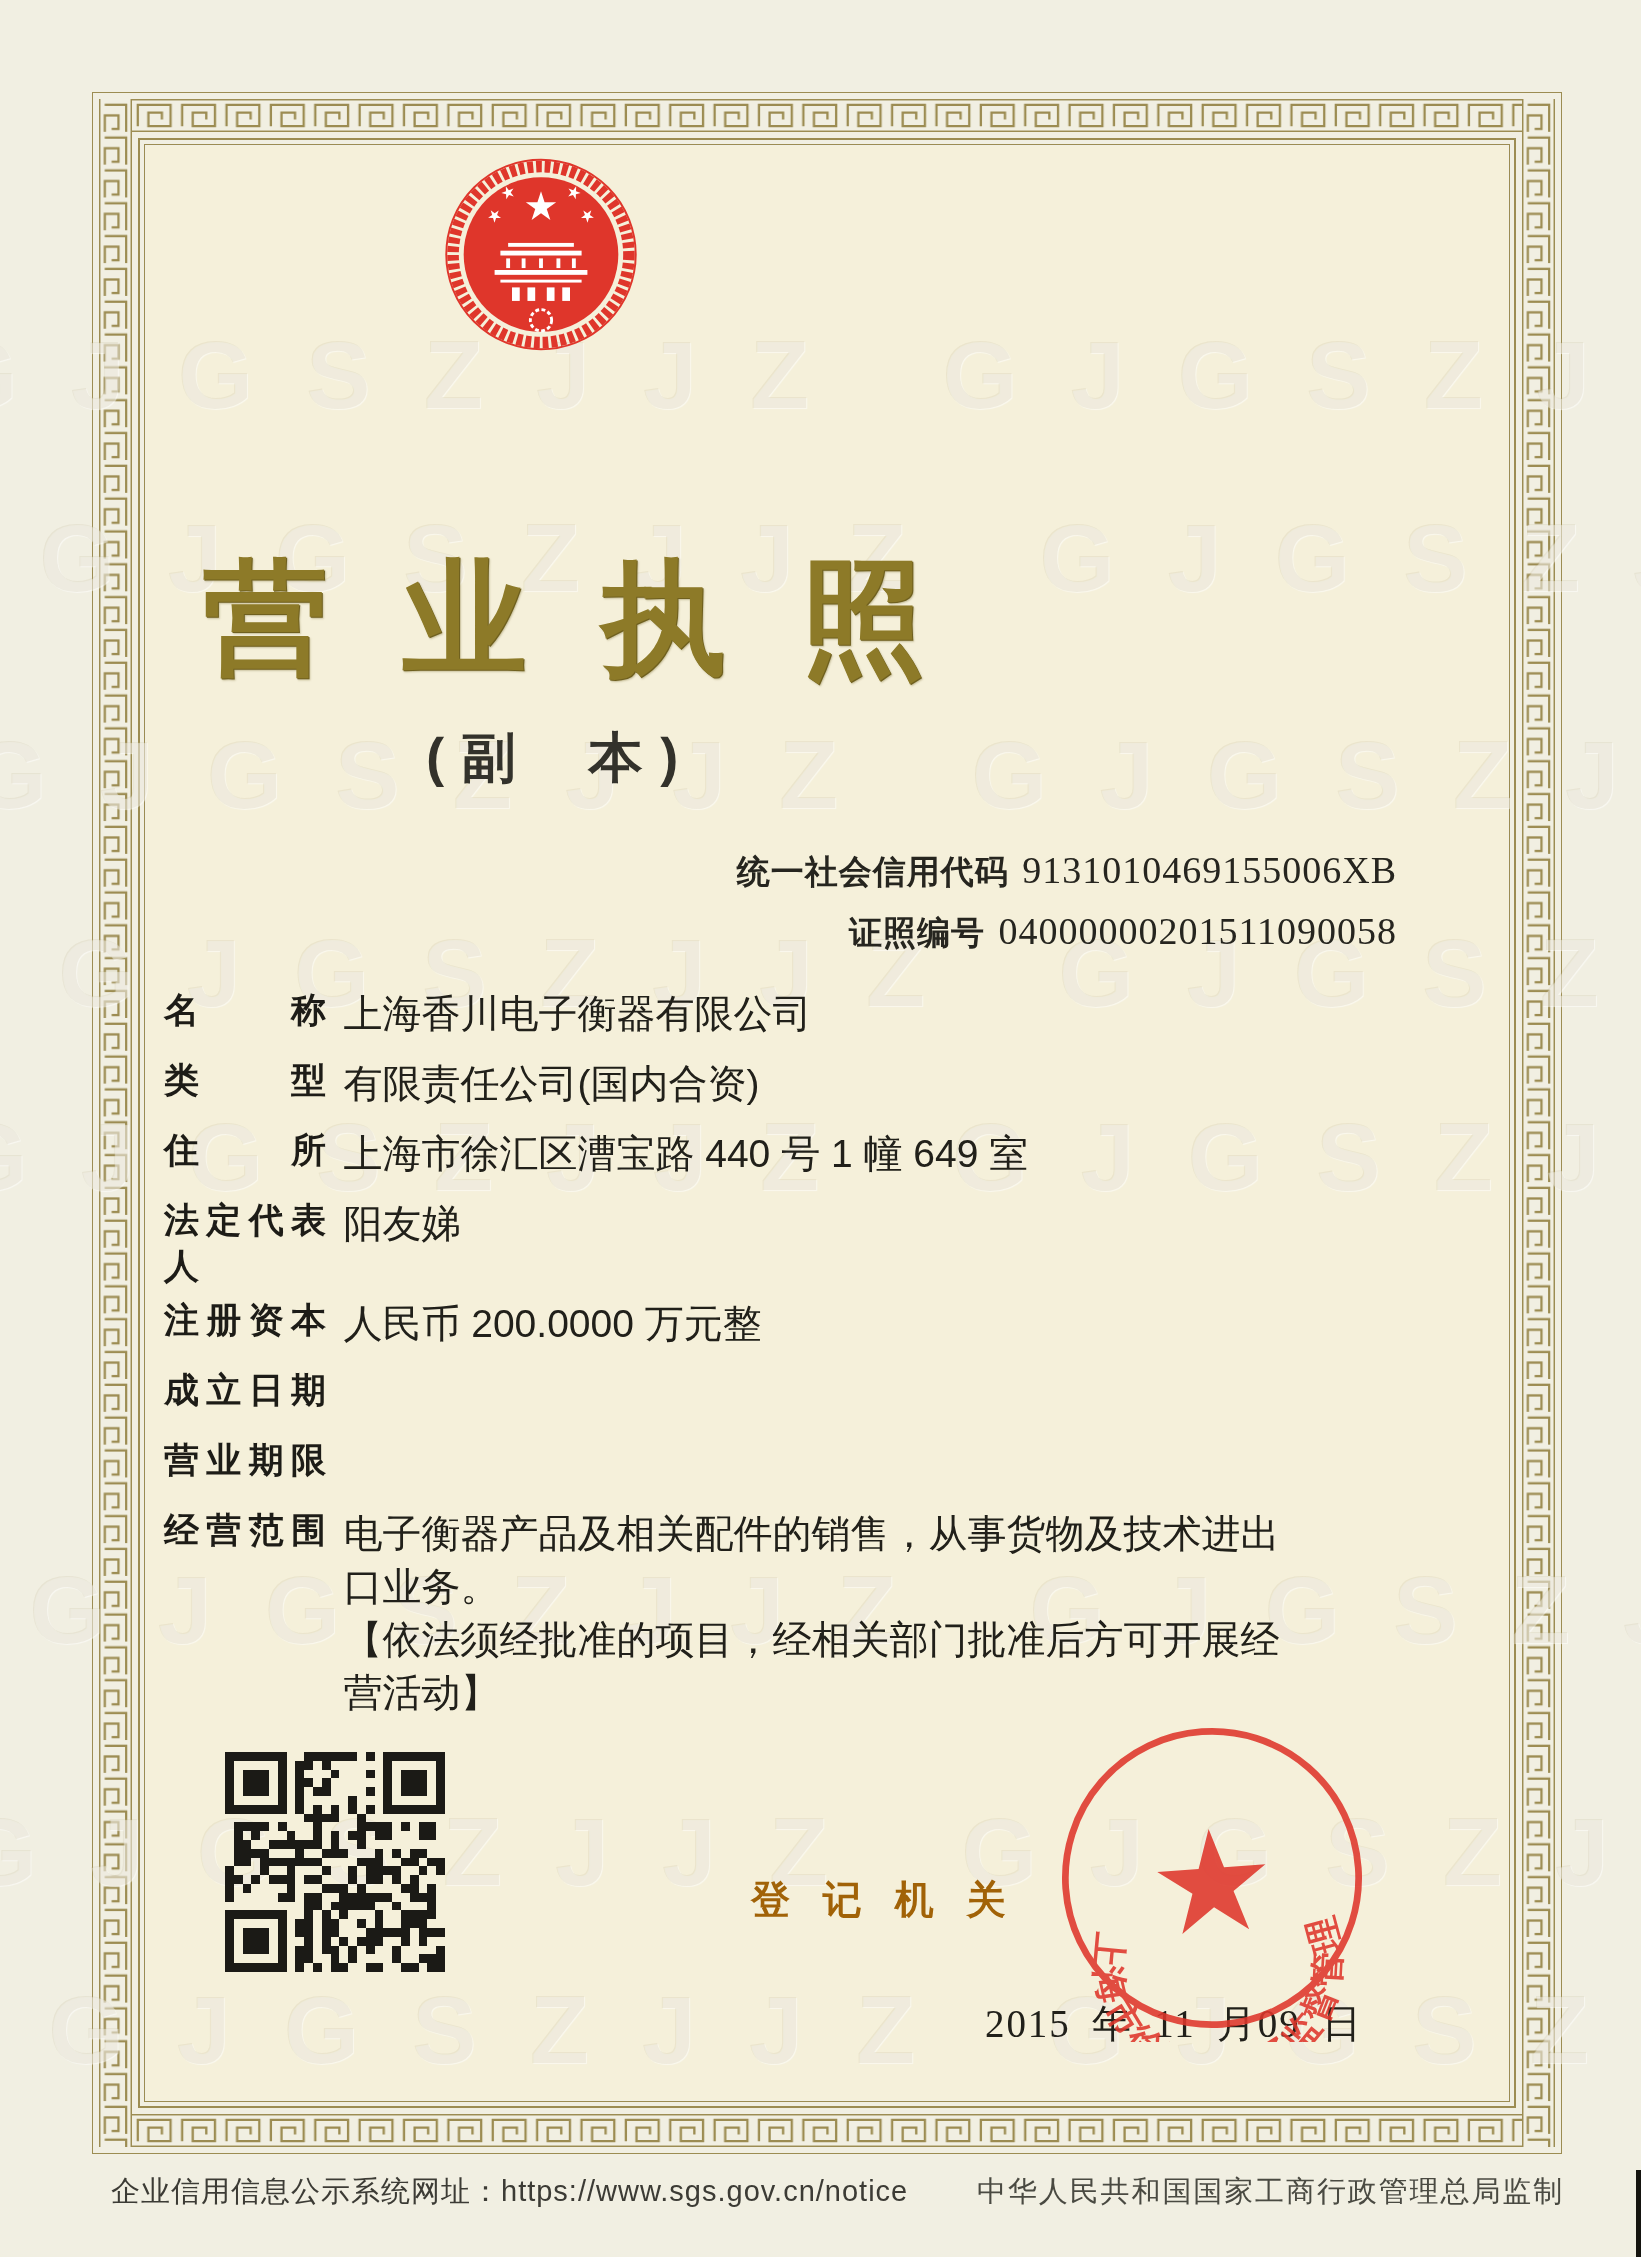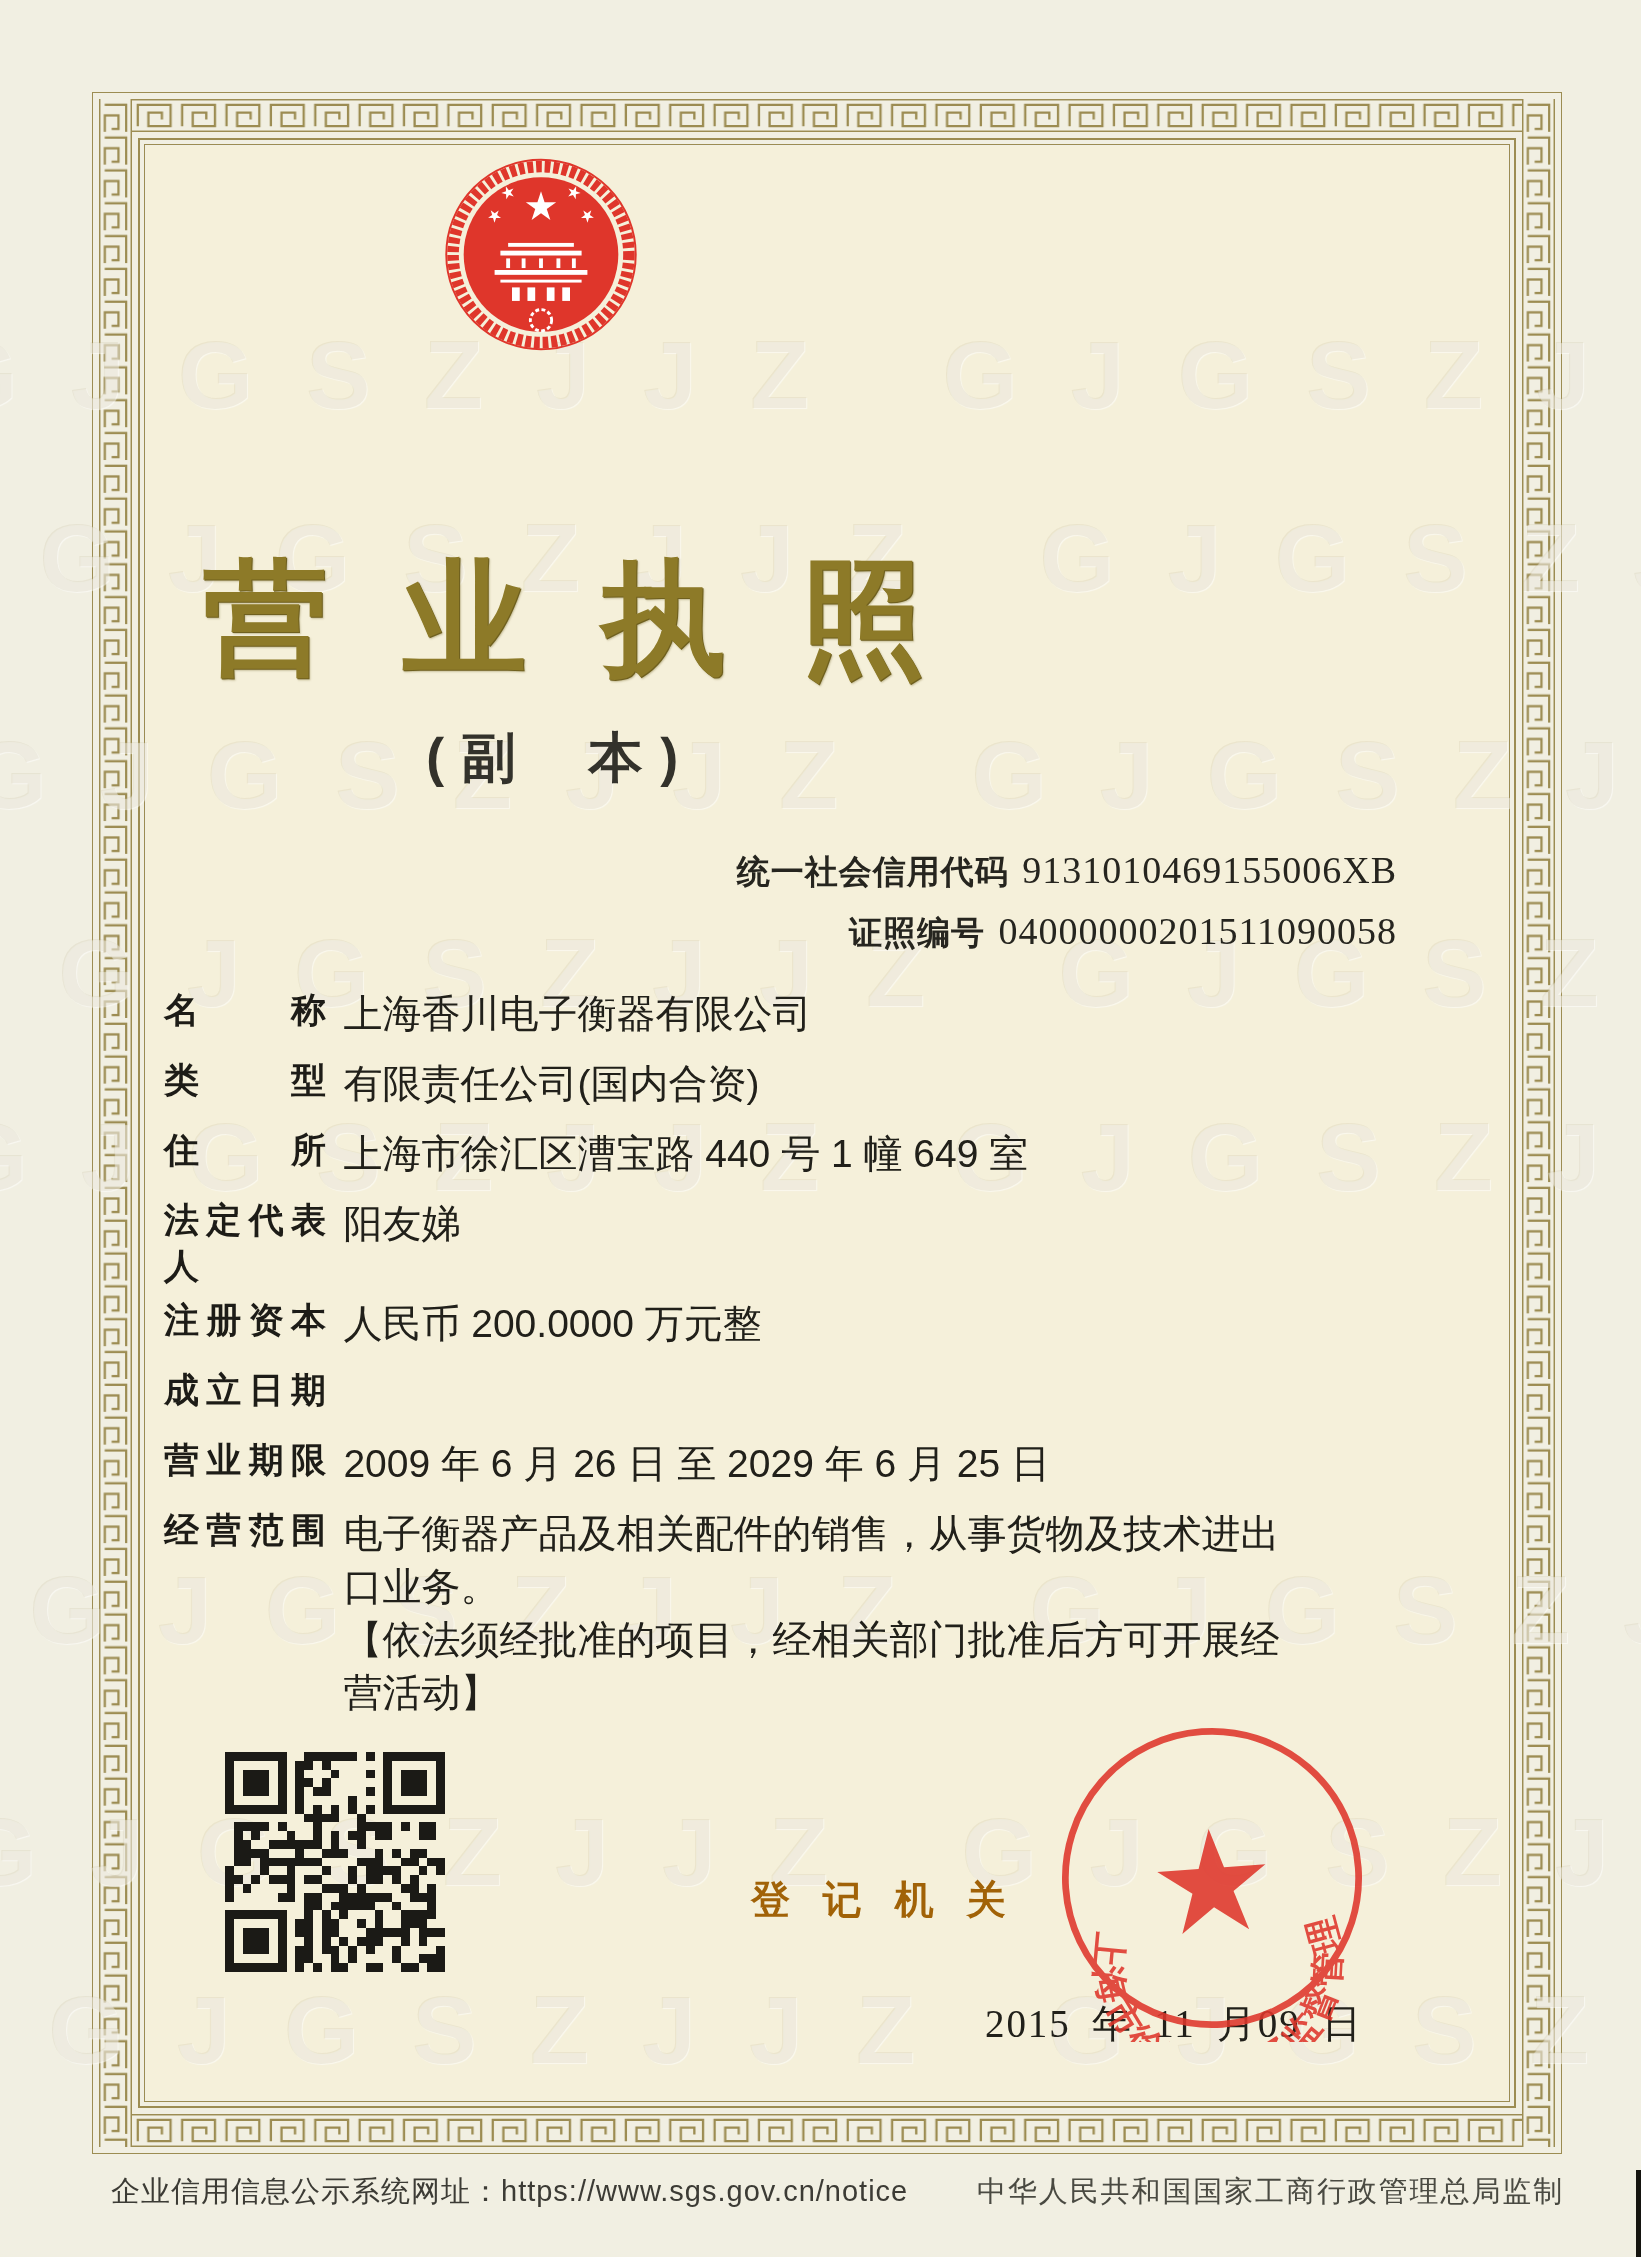--- a/index.html
+++ b/index.html
@@ -212,21 +212,20 @@
       </div>
       <div class="frow">
         <span class="flabel">注册资本</span>
         <span class="fvalue">人民币 200.0000 万元整</span>
       </div>
       <div class="frow">
         <span class="flabel">成立日期</span>
       </div>
       <div class="frow">
         <span class="flabel">营业期限</span>
-        <span class="fvalue">2009 年 6 月 26 日  至  2029 年 6 月 25 日</span>
       </div>
       <div class="frow">
         <span class="flabel">经营范围</span>
         <span class="fvalue">电子衡器产品及相关配件的销售，从事货物及技术进出
 口业务。
 【依法须经批准的项目，经相关部门批准后方可开展经
 营活动】</span>
       </div>
     </div>
 

